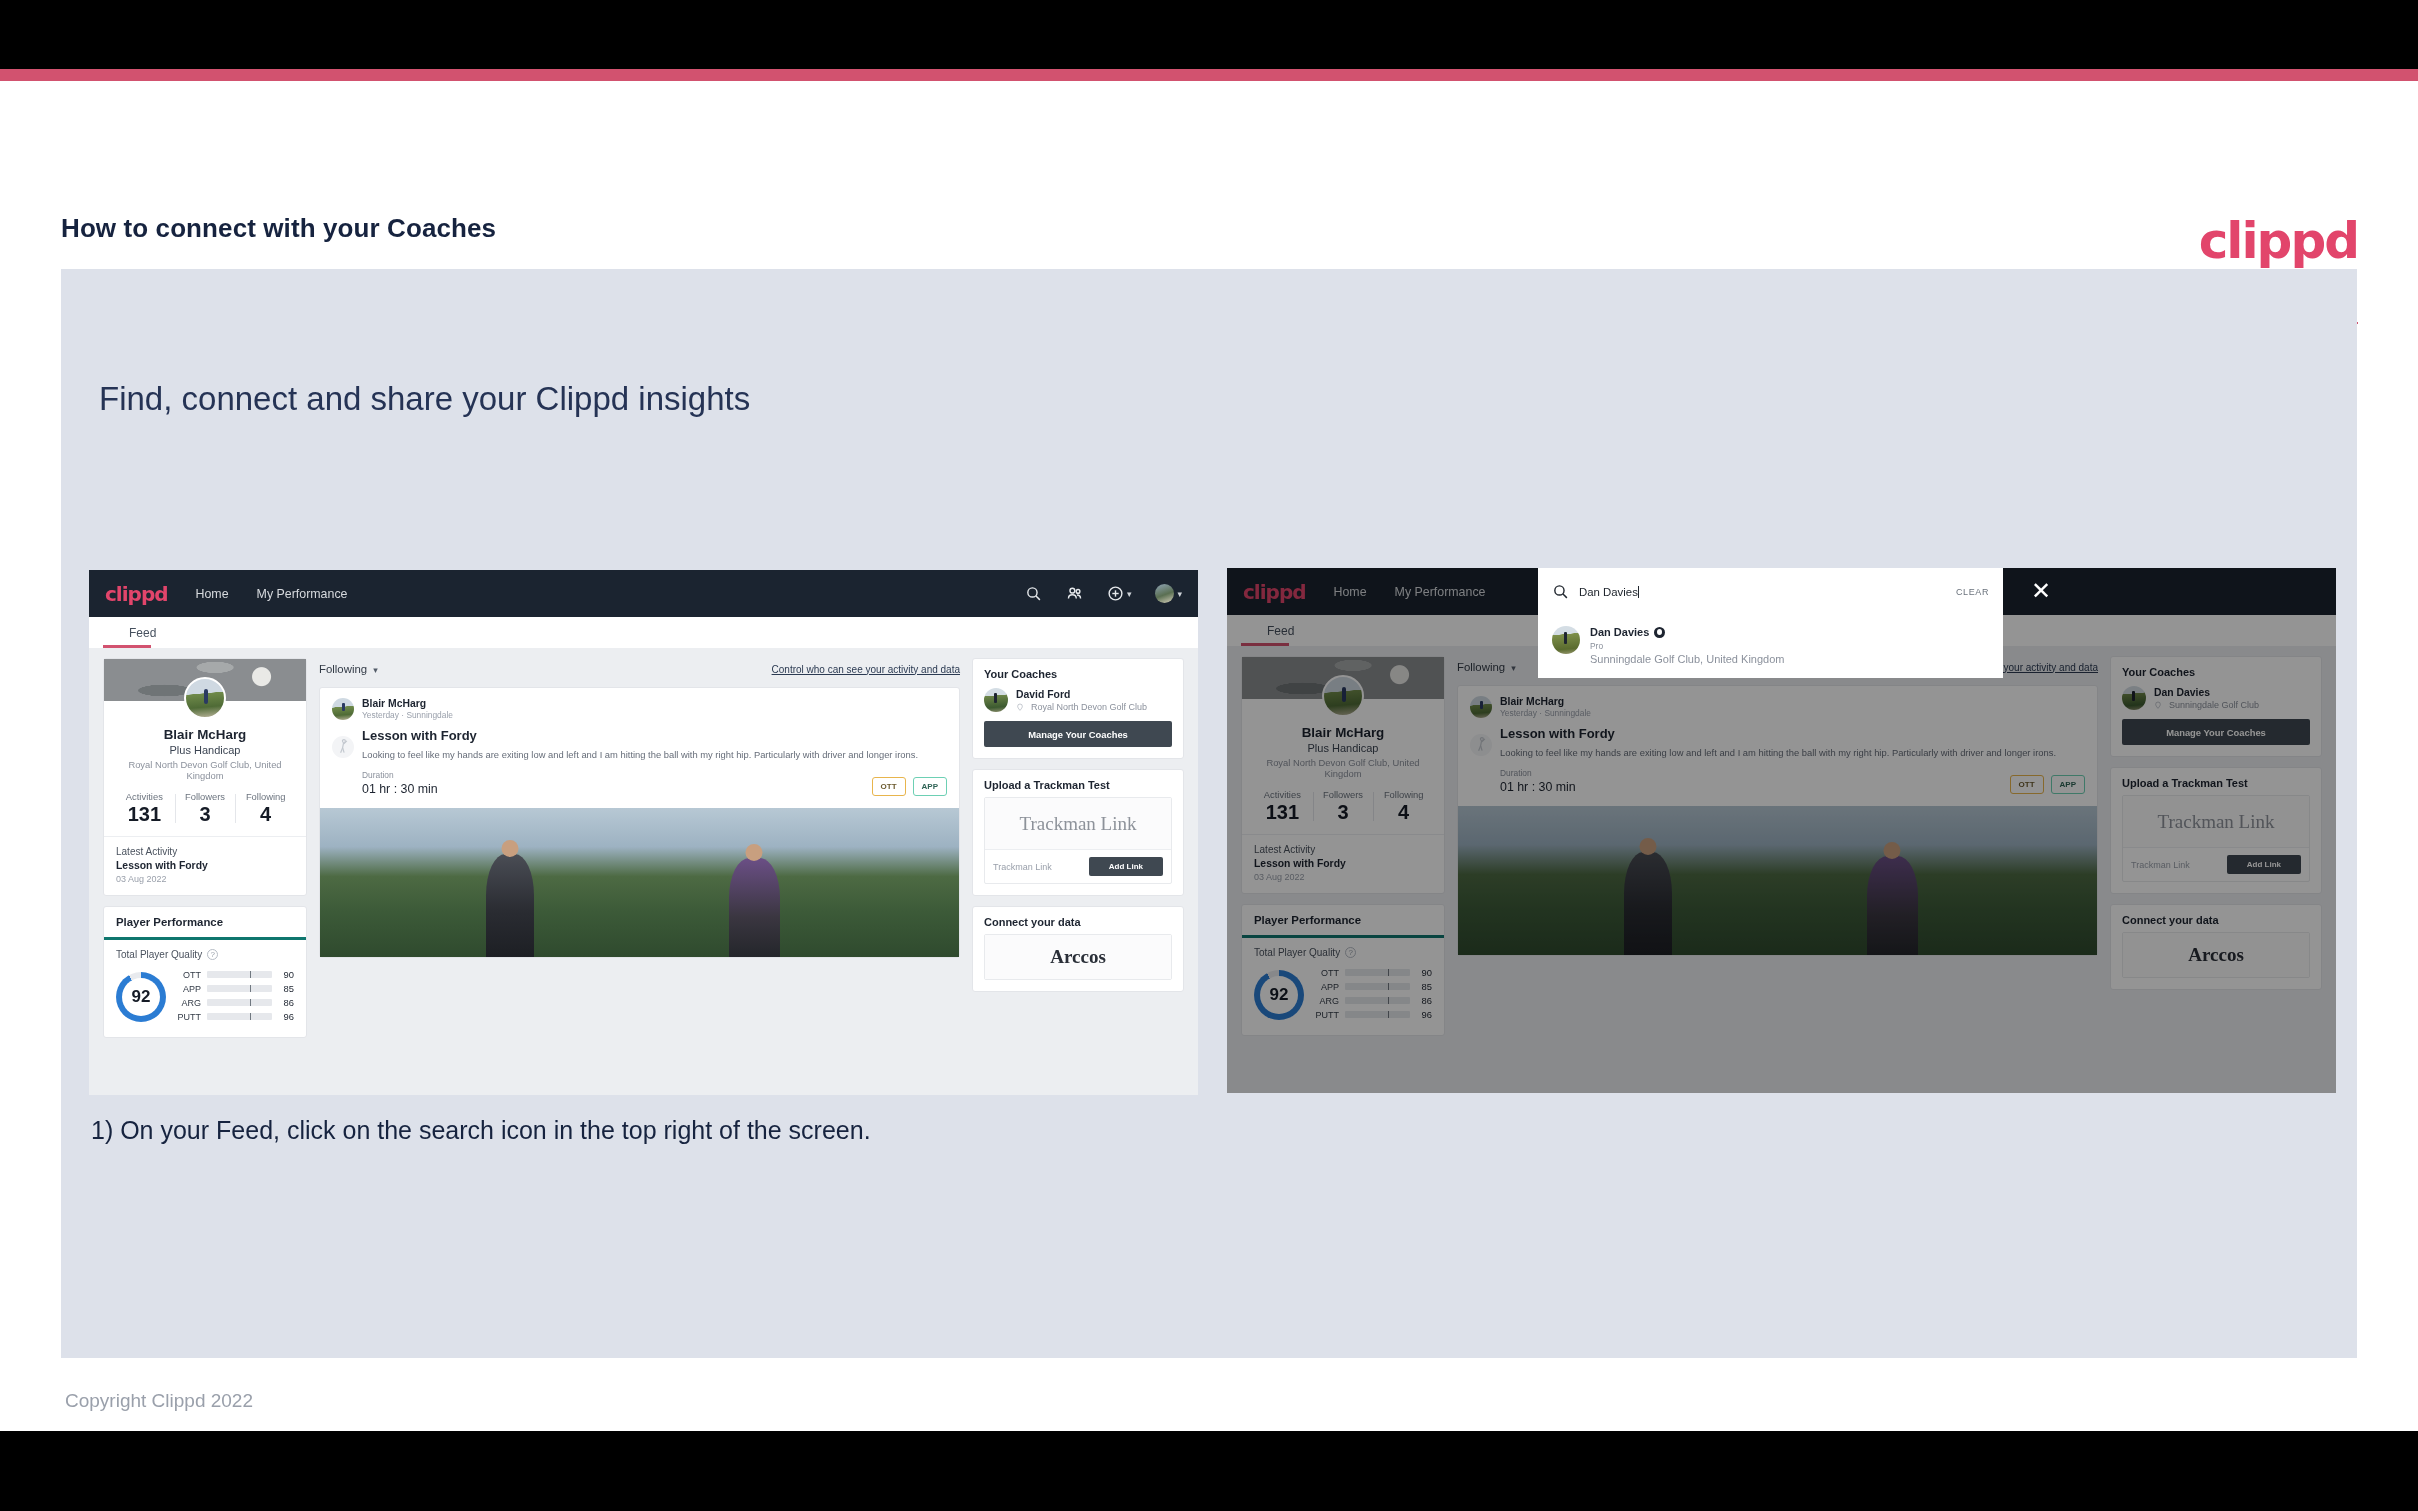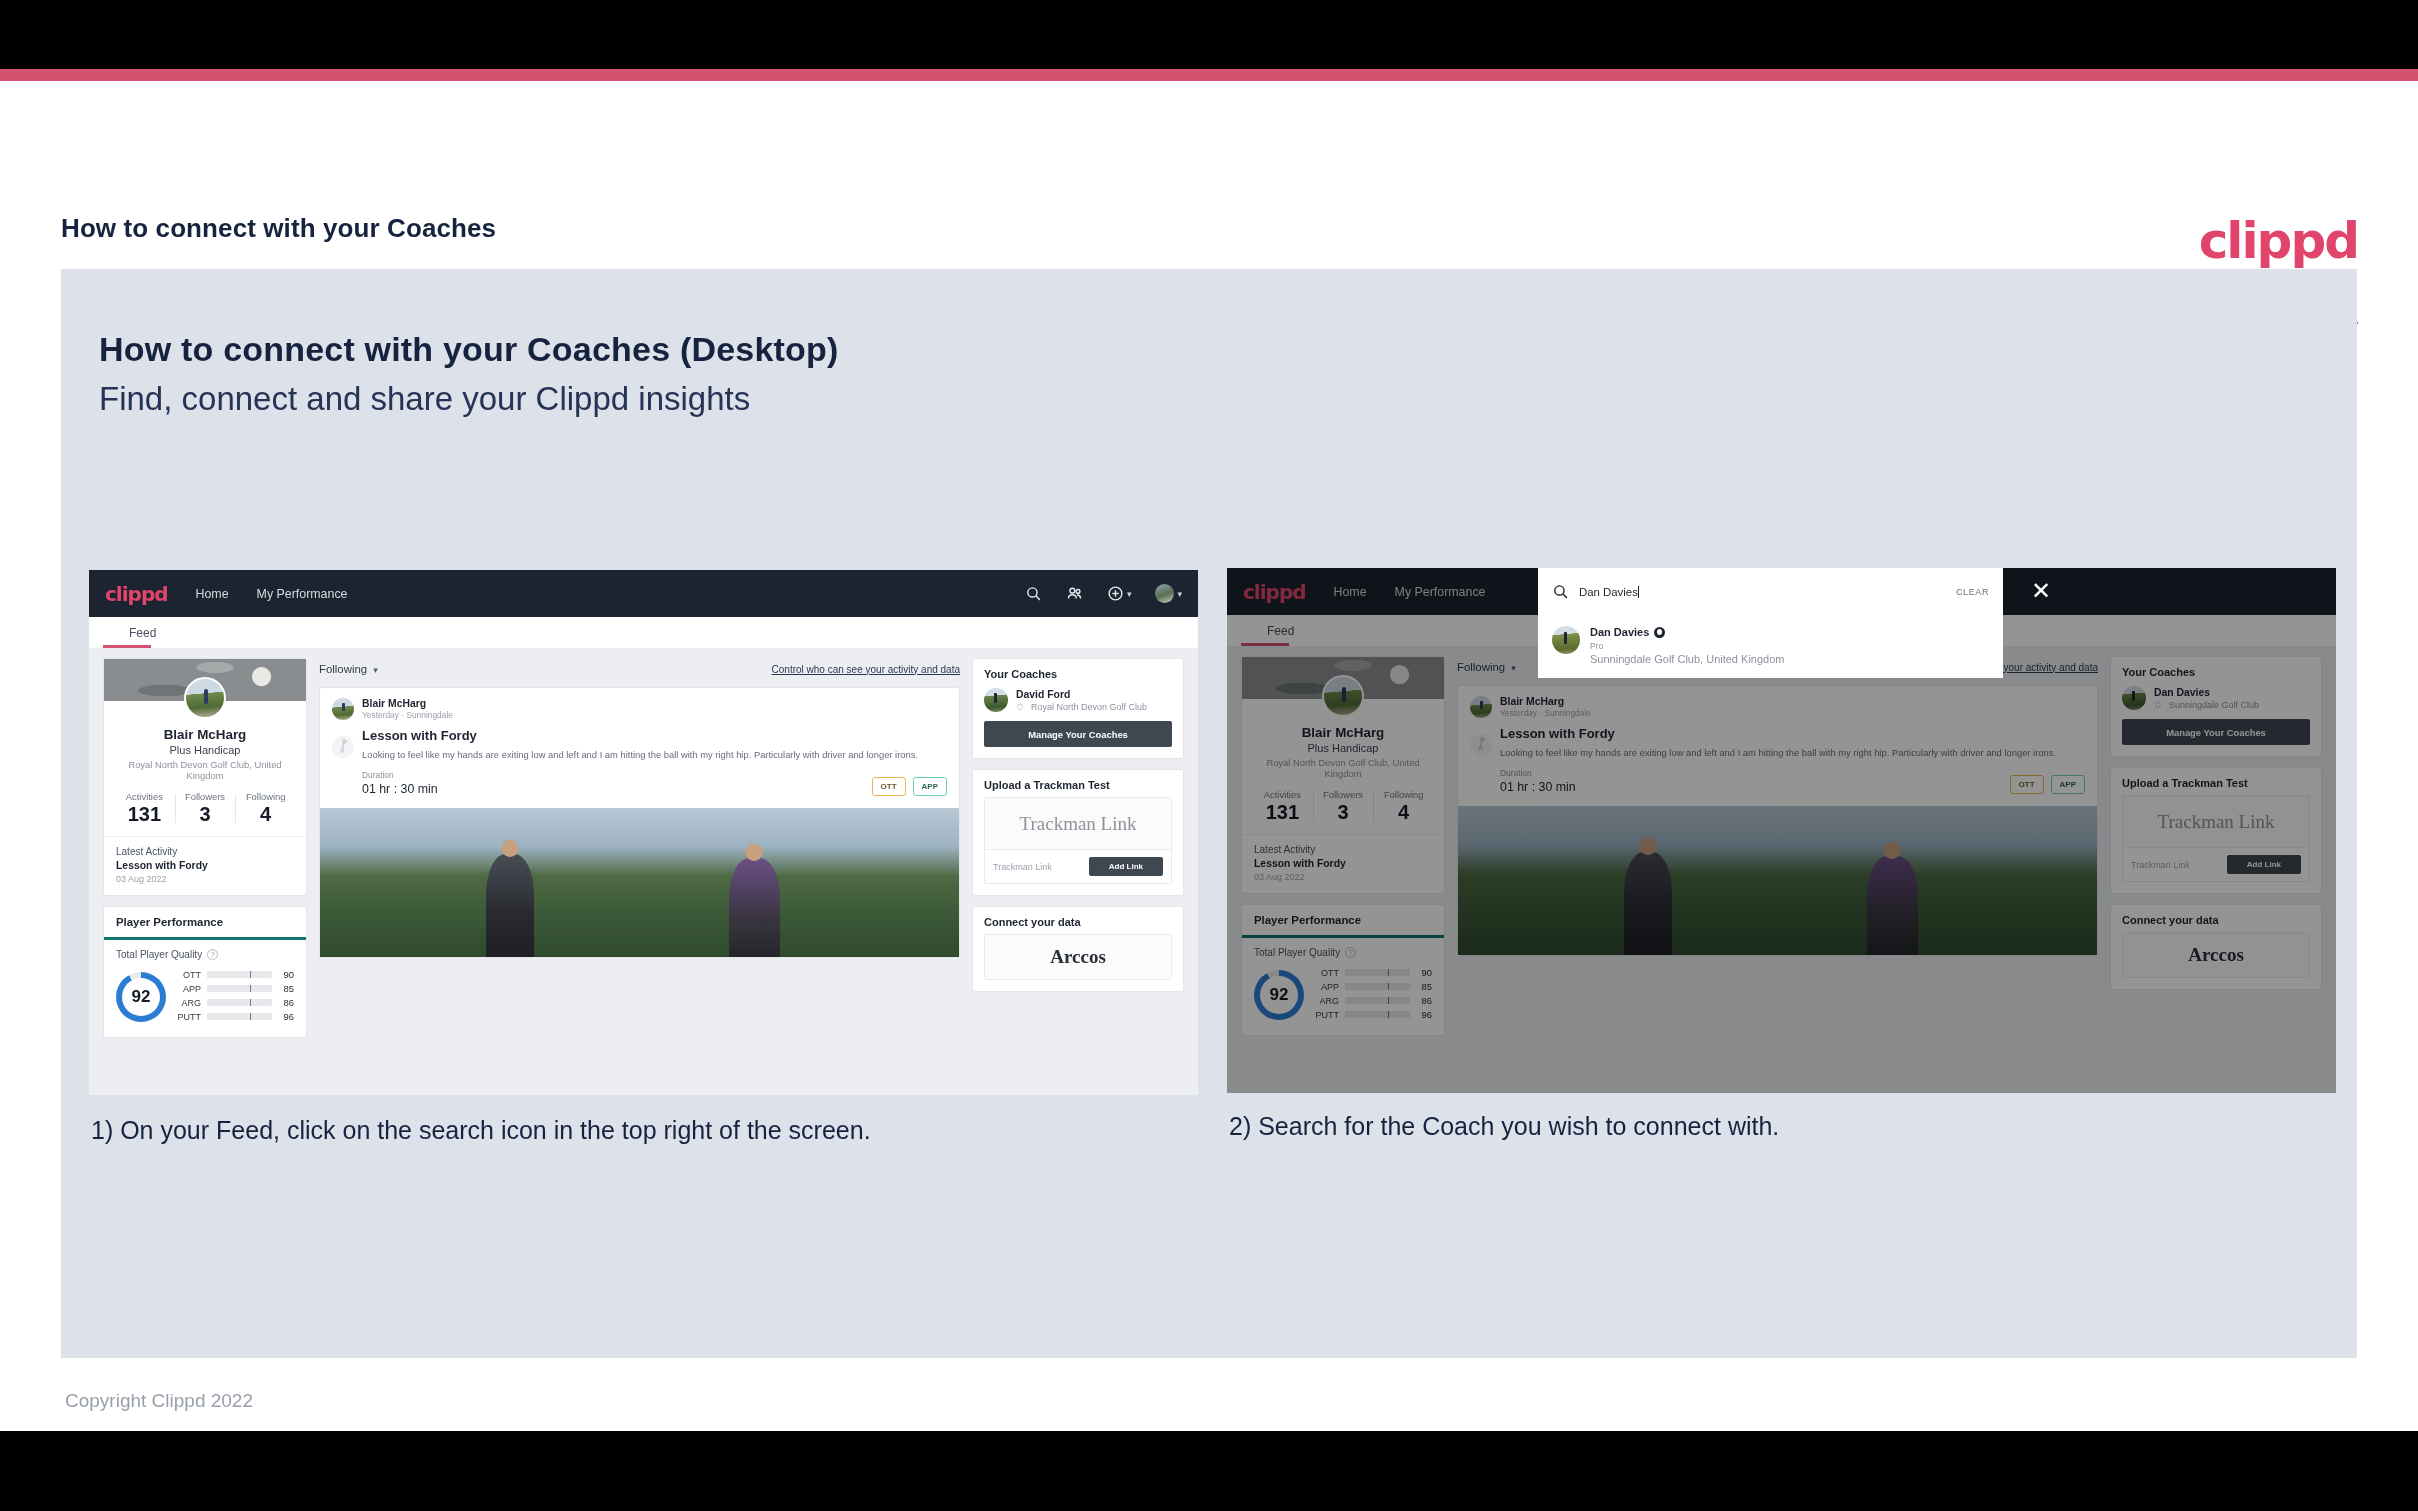--- a/index.html
+++ b/index.html
@@ -182,21 +182,20 @@
   <div class="top-stripe"></div>
   <div class="bottom-black"></div>
 
   <div class="slide-header">
     <div class="hdr-title">How to connect with your Coaches</div>
     <div class="hdr-logo">clippd</div>
     <div class="hdr-rule"></div>
   </div>
 
   <div class="slide-body">
-    <div class="title-main">How to connect with your Coaches (Desktop)</div>
     <div class="title-sub">Find, connect and share your Clippd insights</div>
 
     <div class="shot shot1">
 
       <div class="appnav">
         <div class="logo">clippd</div>
         <div class="navlink">Home</div>
         <div class="navlink">My Performance</div>
         <div class="icons">
           <span class="ic">
@@ -594,18 +593,17 @@
             <span>Dan Davies</span>
             <span class="verif"></span>
           </div>
           <div class="sres-pro">Pro</div>
           <div class="sres-club">Sunningdale Golf Club, United Kingdom</div>
         </span>
       </div>
     </div>
 
     <div class="caption cap1">1) On your Feed, click on the search icon in the top right of the screen.</div>
-    <div class="caption cap2">2) Search for the Coach you wish to connect with.</div>
   </div>
 
   <div class="copyright">Copyright Clippd 2022</div>
 </div>
 
 
 </body></html>

